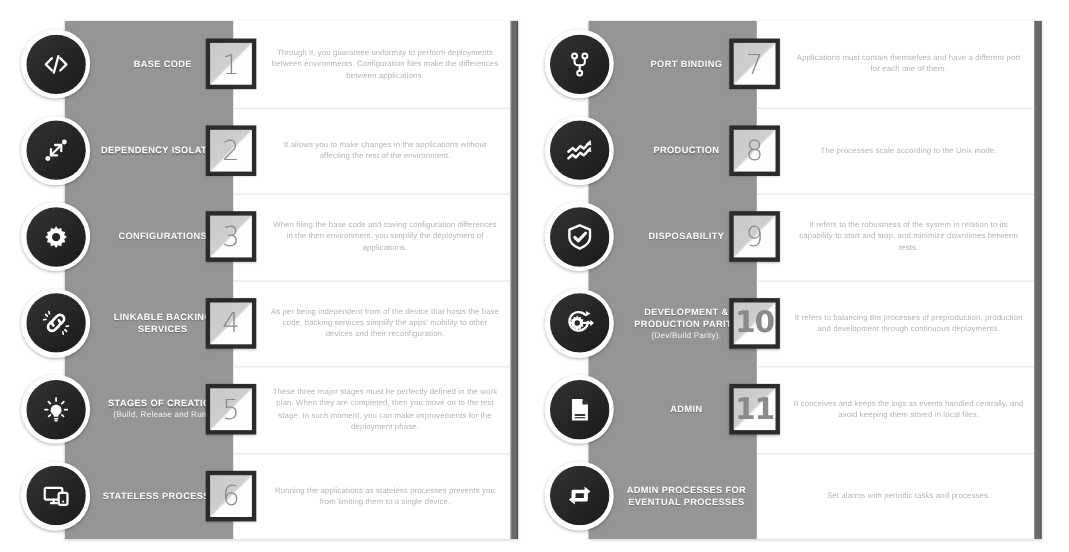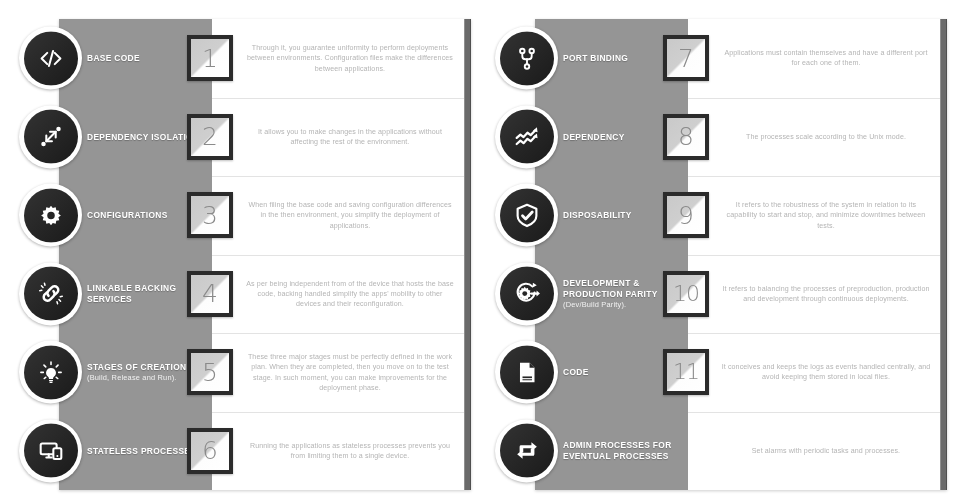--- a/index.html
+++ b/index.html
@@ -114,20 +114,21 @@
   }
   .badge-inner svg { display: block; }
 
   
   .title-wrap {
     position: absolute;
     left: 28px;
     width: 122px;
     top: 50%;
     transform: translateY(-50%);
+    text-align: center;
     color: #ffffff;
   }
   .title {
     font-size: 8.4px;
     font-weight: bold;
     letter-spacing: 0.35px;
     line-height: 11px;
     text-shadow: 0 1px 1px rgba(0,0,0,0.25);
   }
   .subtitle {
@@ -158,21 +159,21 @@
     background: linear-gradient(135deg, #c9c9c9 0%, #cfcfcf 48%, #fdfdfd 52%, #ffffff 100%);
     display: flex;
     align-items: center;
     justify-content: center;
     color: #8a8a8a;
     font-size: 25px;
     font-weight: 300;
     font-family: "DejaVu Sans", sans-serif;
     line-height: 1;
   }
-  .num-face.two-digit { font-size: 22px; letter-spacing: -1px; }
+  .num-face.two-digit { font-size: 27px; letter-spacing: -1px; font-weight: bold; }
 
   
   .desc {
     position: absolute;
     left: 186px;
     right: 16px;
     top: 50%;
     transform: translateY(-50%);
     text-align: center;
     font-size: 7.1px;
@@ -257,21 +258,21 @@
                 <path stroke="#fff" stroke-width="1.6" stroke-linecap="round" d="M24.5 22.5 L26.2 24.2 M22.4 24.8 L23 26.9 M25.8 19.4 L28 19"></path>
               </svg>
             </div>
           </div>
           <div class="title-wrap">
             <div class="title">LINKABLE BACKING SERVICES</div>
           </div>
           <div class="num-box">
             <div class="num-face">4</div>
           </div>
-          <div class="desc">As per being independent from of the device that hosts the base code, backing handled simplify the apps' mobility to other devices and their reconfiguration.</div>
+          <div class="desc">As per being independent from of the device that hosts the base code, backing services simplify the apps' mobility to other devices and their reconfiguration.</div>
         </div>
         <div class="row">
           <div class="badge">
             <div class="badge-inner">
               <svg viewBox="0 0 32 32" width="30" height="30">
                 <path fill="#fff" d="M16 11.2a5.2 5.2 0 0 1 3.1 9.4c-.6.5-.9 1.1-.9 1.8v.5h-4.4v-.5c0-.7-.3-1.3-.9-1.8A5.2 5.2 0 0 1 16 11.2z"></path>
                 <rect x="13.8" y="23.9" width="4.4" height="1.5" rx="0.6" fill="#fff"></rect>
                 <rect x="14.4" y="25.9" width="3.2" height="1.4" rx="0.6" fill="#fff"></rect>
                 <path stroke="#fff" stroke-width="1.7" stroke-linecap="round" d="M16 4.8v2.6 M8.5 8.1l1.9 1.9 M5.2 15.9h2.6 M23.5 8.1l-1.9 1.9 M26.8 15.9h-2.6 M8.8 22.4l1.6-1.3 M23.2 22.4l-1.6-1.3"></path>
               </svg>
@@ -339,21 +340,21 @@
             <div class="badge-inner">
               <svg viewBox="0 0 32 32" width="30" height="30">
                 <path fill="none" stroke="#fff" stroke-width="2.4" stroke-linecap="round" stroke-linejoin="round" d="M5 17.5l4-3.5 3.3 2.6 4.2-4.6 3.4 2.5 5.1-5.2"></path>
                 <path fill="#fff" d="M26.6 6.2l.6 5.2-4.9-1.6z"></path>
                 <path fill="none" stroke="#fff" stroke-width="2.4" stroke-linecap="round" stroke-linejoin="round" d="M5 24l4-3.5 3.3 2.6 4.2-4.6 3.4 2.5 5.1-5.2"></path>
                 <path fill="#fff" d="M26.6 12.7l.6 5.2-4.9-1.6z"></path>
               </svg>
             </div>
           </div>
           <div class="title-wrap">
-            <div class="title">DEPENDENCY</div>
+            <div class="title">PRODUCTION</div>
           </div>
           <div class="num-box">
             <div class="num-face">8</div>
           </div>
           <div class="desc">The processes scale according to the Unix mode.</div>
         </div>
         <div class="row">
           <div class="badge">
             <div class="badge-inner">
               <svg viewBox="0 0 32 32" width="30" height="30">
@@ -397,21 +398,21 @@
             <div class="badge-inner">
               <svg viewBox="0 0 32 32" width="30" height="30">
                 <path fill="#fff" d="M8.5 5.5h10.2L24 10.9v15.6H8.5z"></path>
                 <path fill="#262626" d="M18.7 5.5L24 10.9h-5.3z"></path>
                 <rect x="11.2" y="20.2" width="10.1" height="1.8" fill="#262626"></rect>
                 <rect x="11.2" y="23.2" width="10.1" height="1.1" fill="#262626"></rect>
               </svg>
             </div>
           </div>
           <div class="title-wrap">
-            <div class="title">CODE</div>
+            <div class="title">ADMIN</div>
           </div>
           <div class="num-box">
             <div class="num-face two-digit">11</div>
           </div>
           <div class="desc">It conceives and keeps the logs as events handled centrally, and avoid keeping them stored in local files.</div>
         </div>
         <div class="row">
           <div class="badge">
             <div class="badge-inner">
               <svg viewBox="0 0 32 32" width="30" height="30">

